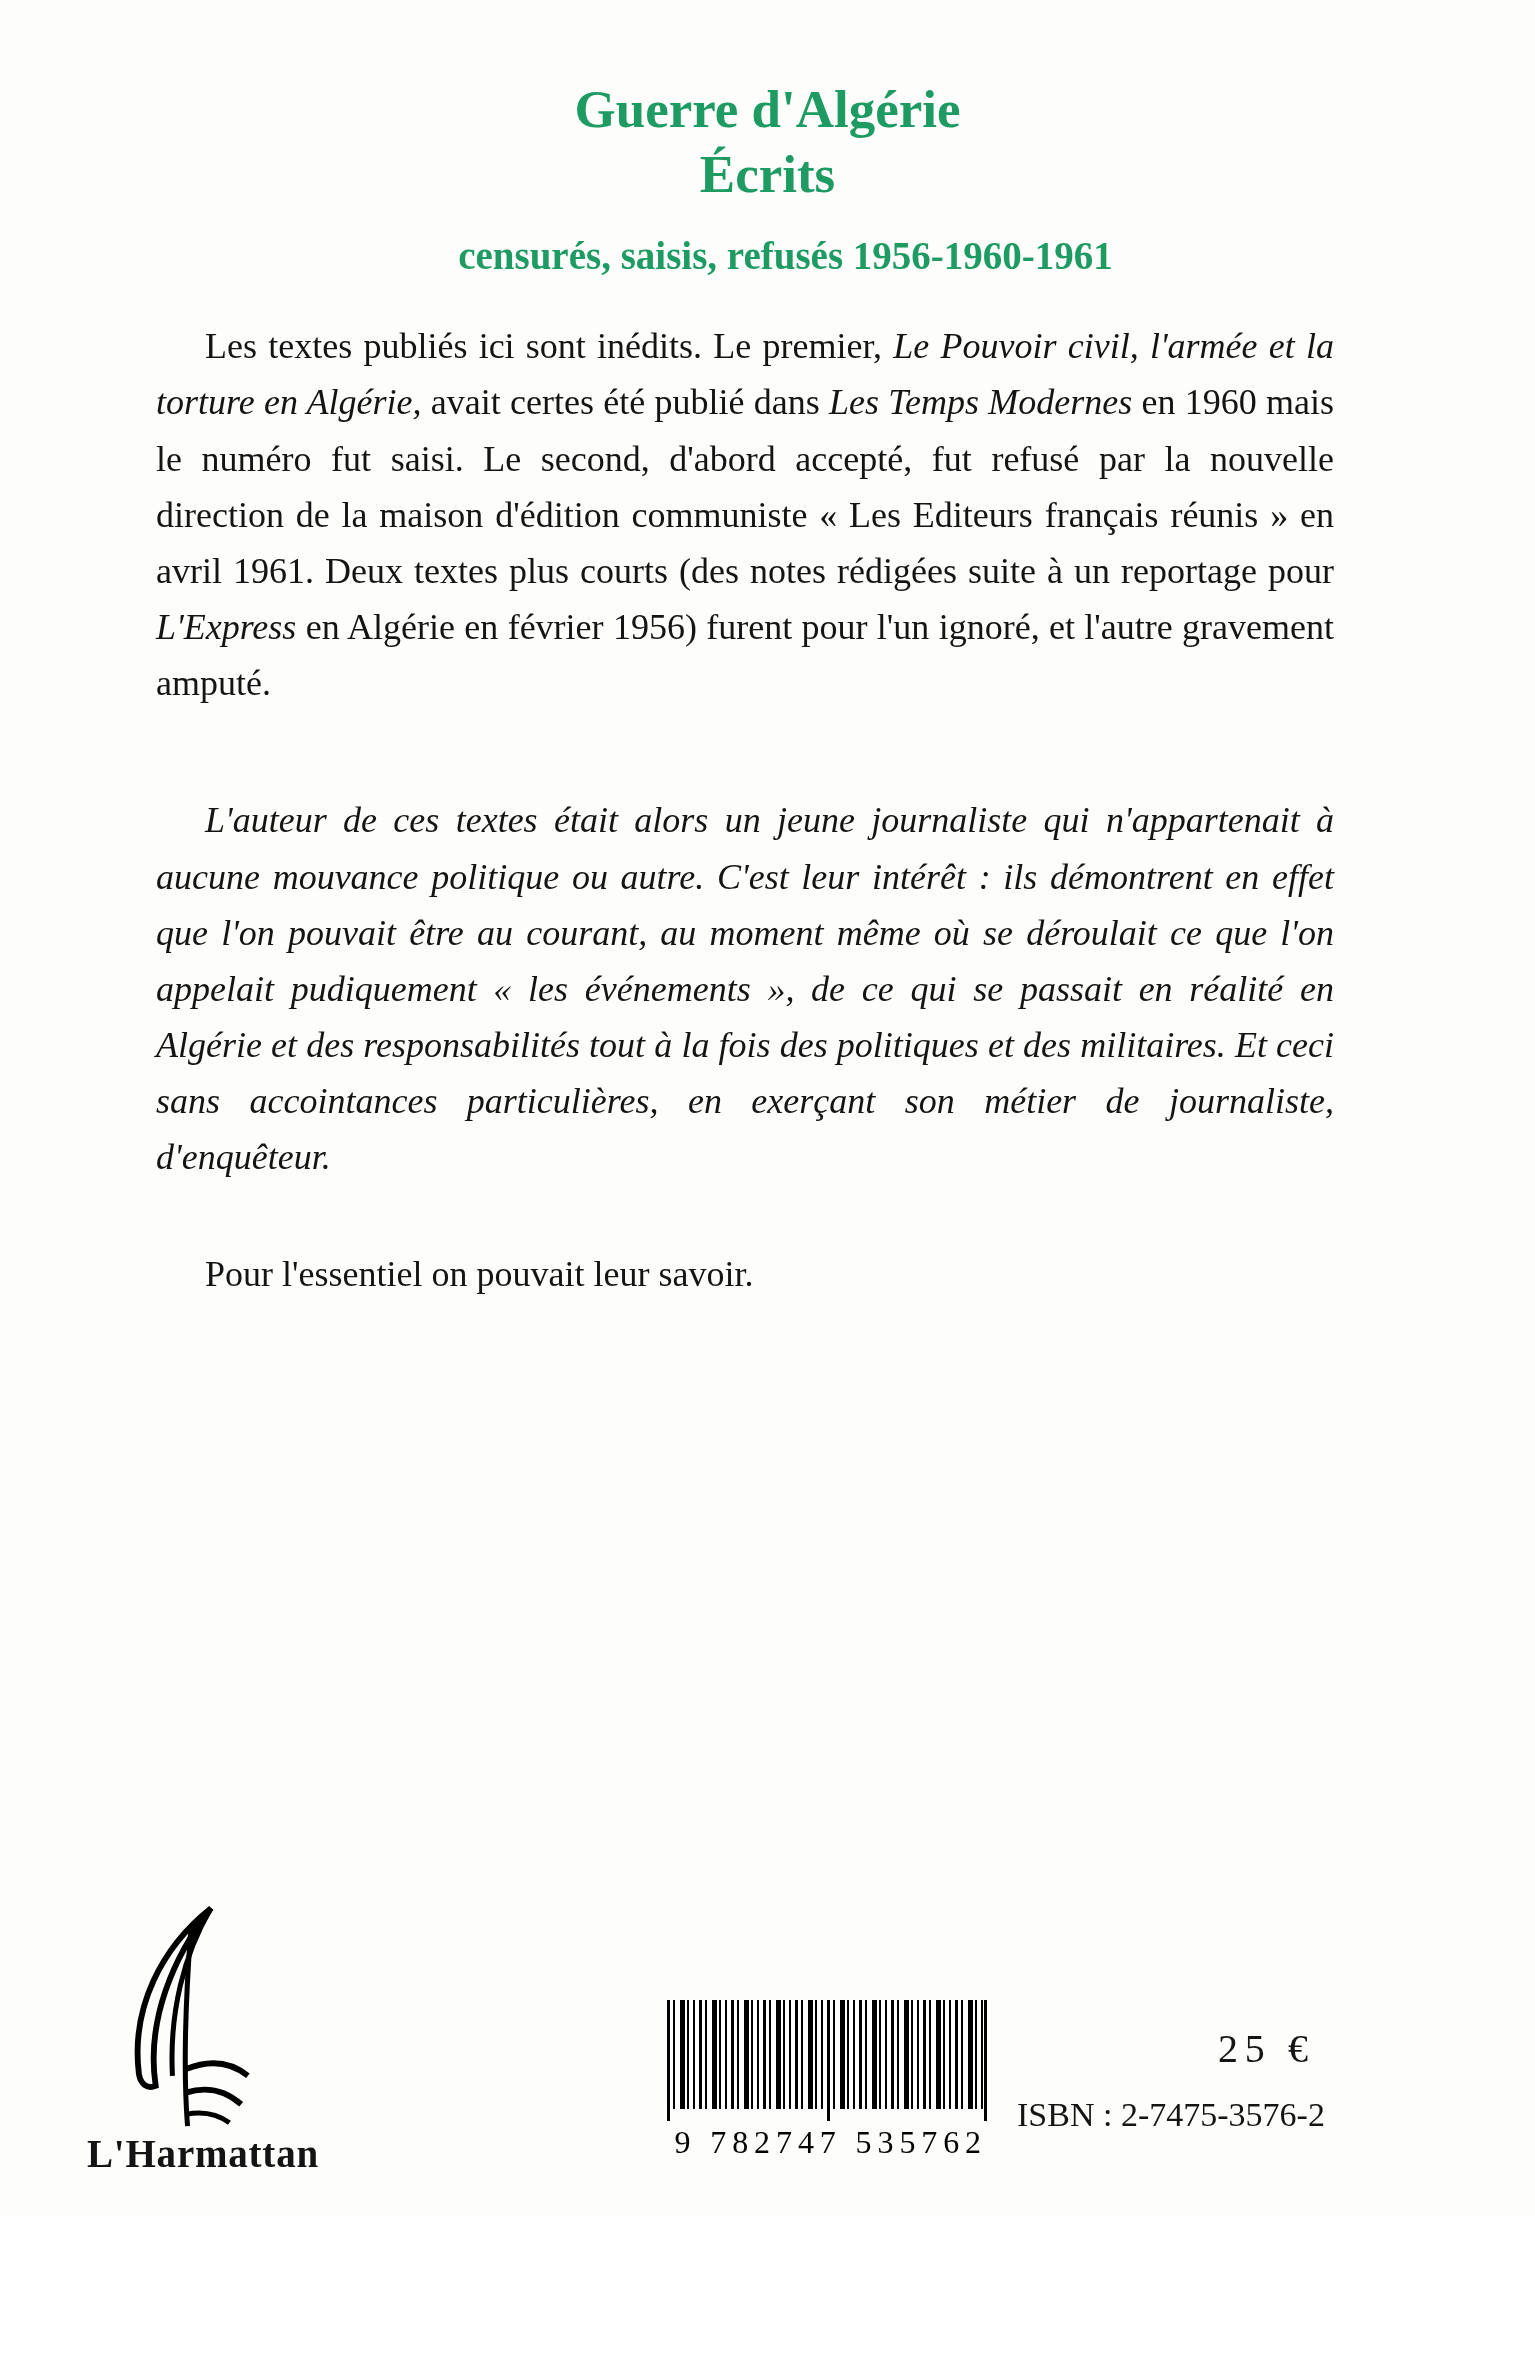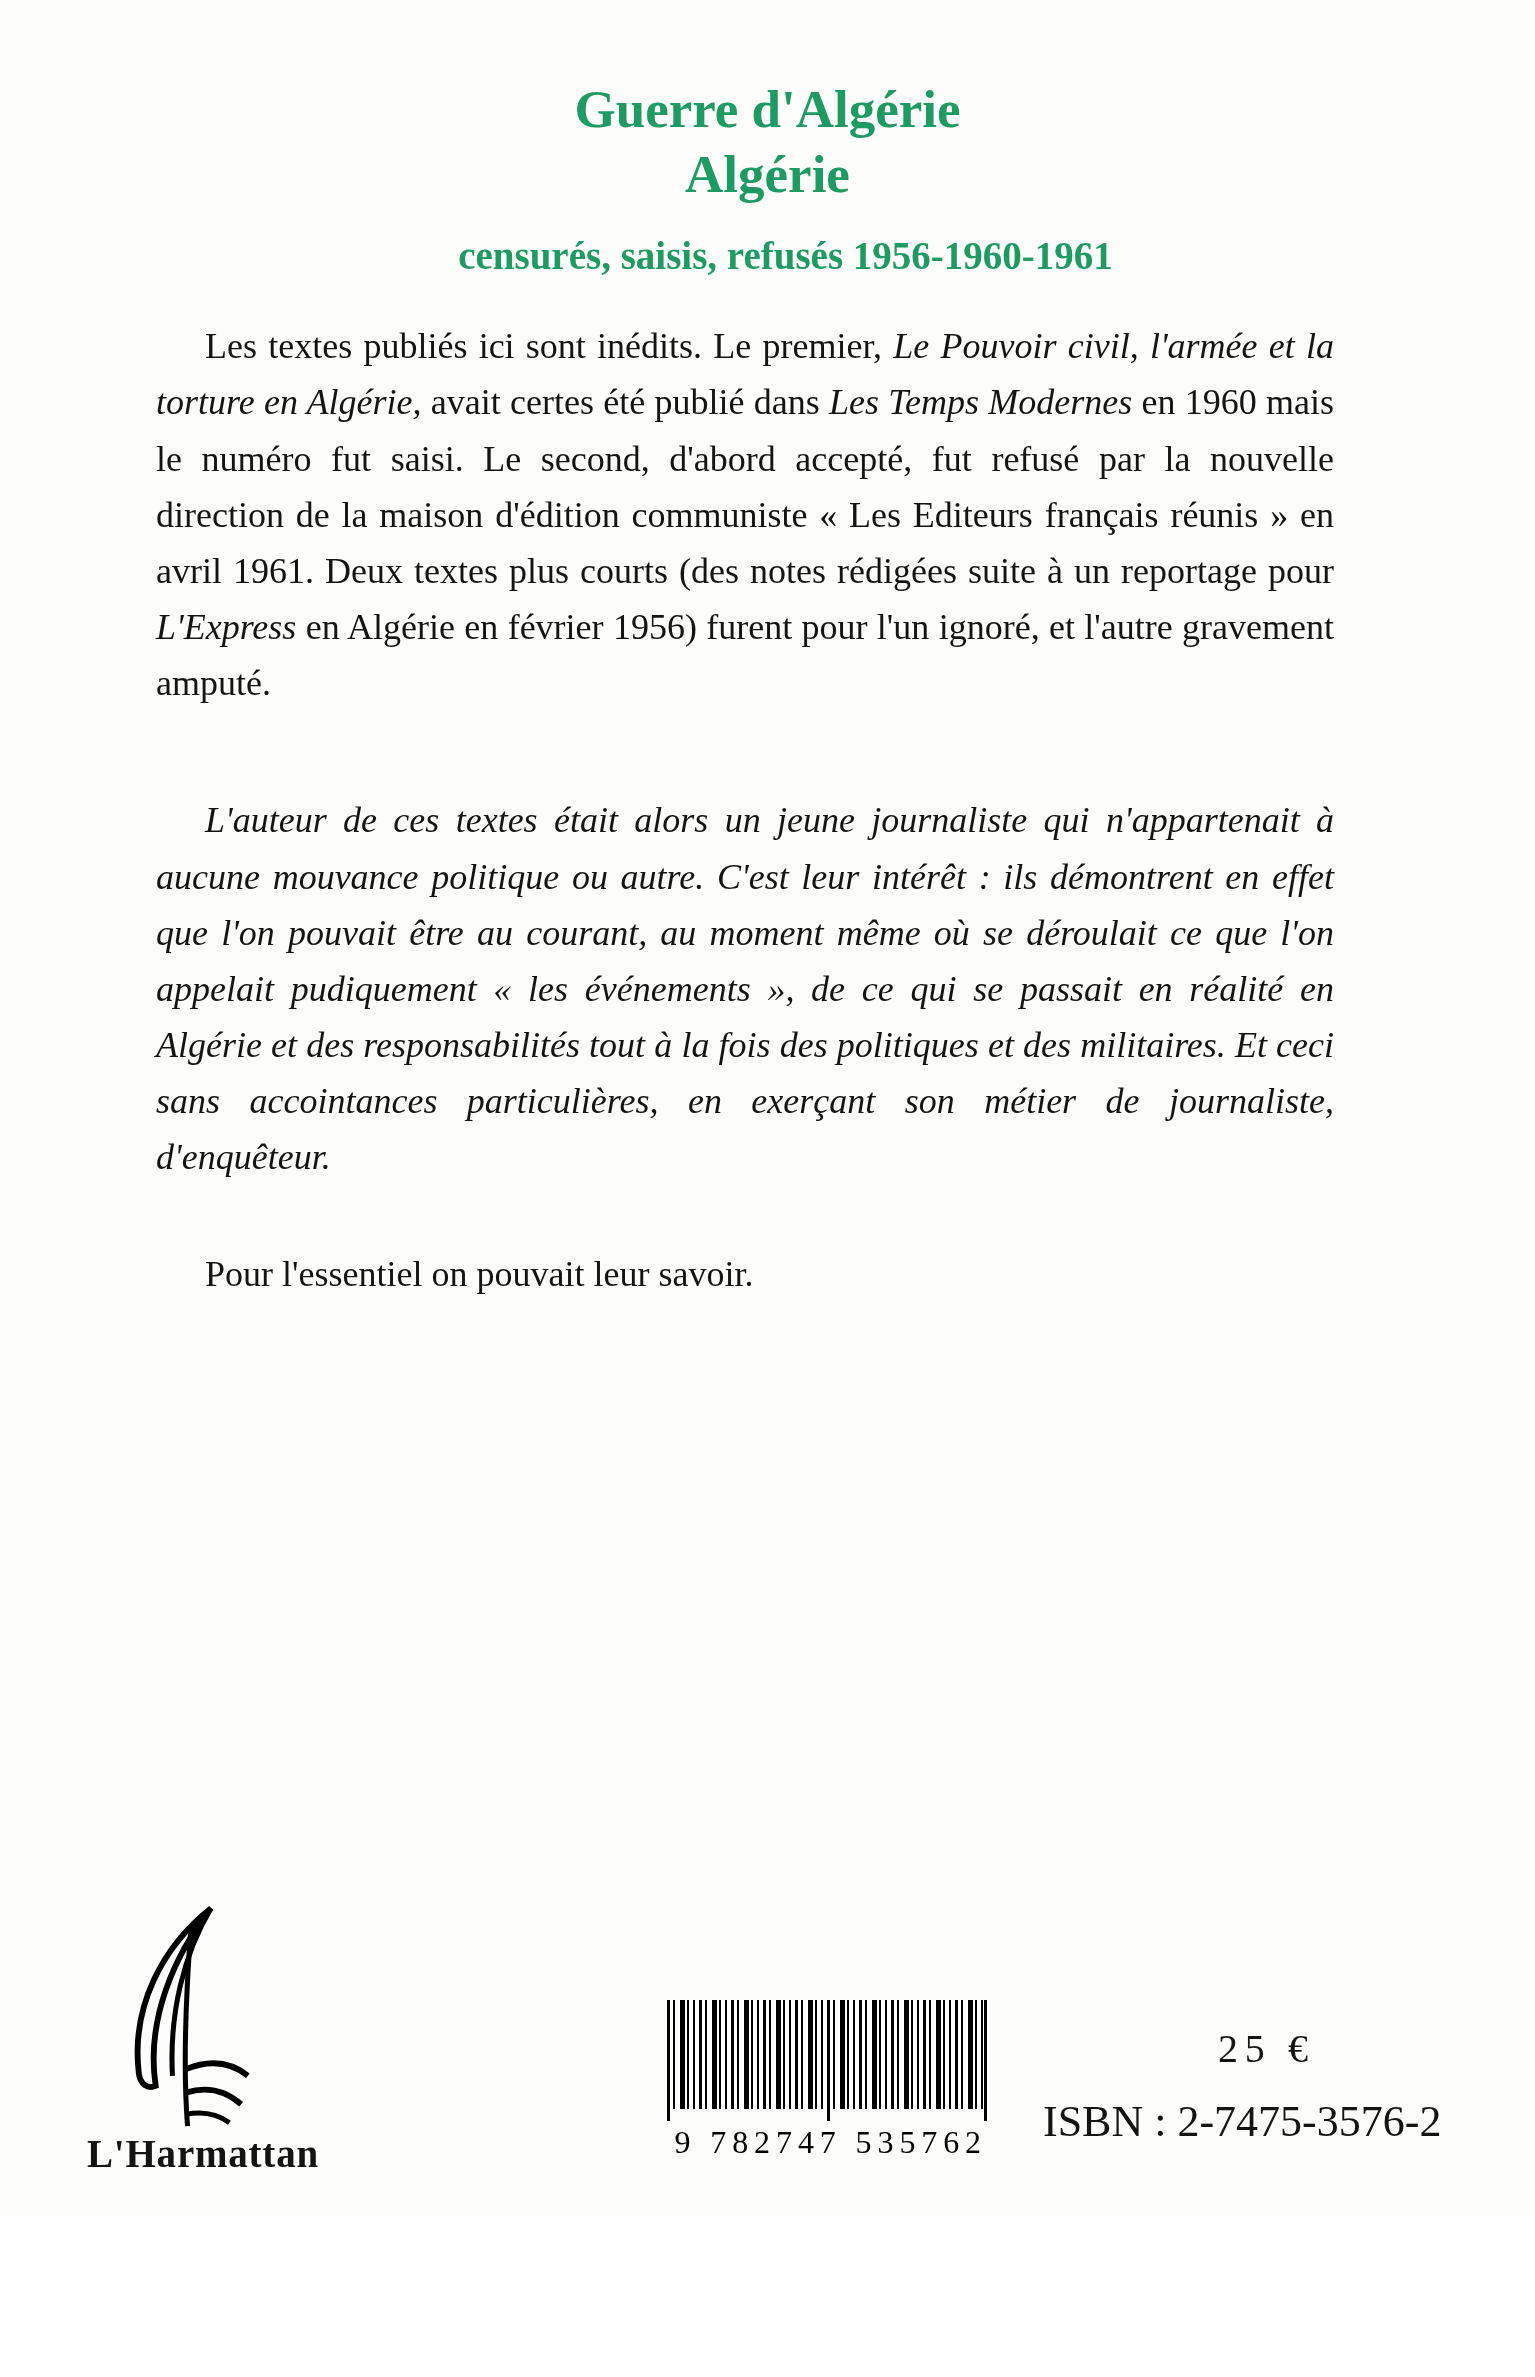--- a/index.html
+++ b/index.html
@@ -25,31 +25,31 @@
   .bars{position:relative;height:109px;background:repeating-linear-gradient(90deg,
       #000 0 3.4px,#fff 3.4px 5.9px,#000 5.9px 7.6px,#fff 7.6px 12.6px,
       #000 12.6px 17.6px,#fff 17.6px 20px,#000 20px 22px,#fff 22px 26px,
       #000 26px 28px,#fff 28px 32px);}
   .bars:before,.bars:after{content:"";position:absolute;top:0;width:3.4px;height:128px;background:#000;}
   .bars:before{left:0;}
   .bars:after{right:0;}
   .guard-mid{position:absolute;left:50%;top:0;width:3.4px;height:128px;background:#000;}
   .digits{margin-top:12px;font-family:Liberation Serif, serif;font-size:32px;letter-spacing:5.9px;text-align:right;color:#000;background:#fdfdfb;position:relative;padding-top:3.4px;}
   .price{position:absolute;left:1218px;top:2025px;font-size:40px;letter-spacing:6.7px;}
-  .isbn{position:absolute;left:1043px;top:2096px;font-size:44px;}
+  .isbn{position:absolute;left:1017px;top:2096px;font-size:34px;}
   .collection{position:absolute;left:153px;top:2186px;font-family:"Liberation Sans",sans-serif;font-size:41px;color:#0a0a0a;}
 </style>
 </head>
 <body>
 
 <div class="page">
 
   <div class="title-block">
     <div class="title-line">Guerre d'Algérie</div>
-    <div class="title-line">Algérie</div>
+    <div class="title-line">Écrits</div>
     <div class="subtitle">censurés, saisis, refusés 1956-1960-1961</div>
   </div>
 
   <div class="text-block">
     <p class="para-1"><span>Les textes publiés ici sont inédits. Le premier, </span><span class="it">Le Pouvoir civil, l'armée et la torture en Algérie,</span><span> avait certes été publié dans </span><span class="it">Les Temps Modernes</span><span> en 1960 mais le numéro fut saisi. Le second, d'abord accepté, fut refusé par la nouvelle direction de la maison d'édition communiste « Les Editeurs français réunis » en avril 1961. Deux textes plus courts (des notes rédigées suite à un reportage pour </span><span class="it">L'Express</span><span> en Algérie en février 1956) furent pour l'un ignoré, et l'autre gravement amputé.</span></p>
     <p class="para-2"><span class="it">L'auteur de ces textes était alors un jeune journaliste qui n'appartenait à aucune mouvance politique ou autre. C'est leur intérêt : ils démontrent en effet que l'on pouvait être au courant, au moment même où se déroulait ce que l'on appelait pudiquement « les événements », de ce qui se passait en réalité en Algérie et des responsabilités tout à la fois des politiques et des militaires. Et ceci sans accointances particulières, en exerçant son métier de journaliste, d'enquêteur.</span></p>
     <p class="para-3"><span>Pour l'essentiel on pouvait leur savoir.</span></p>
   </div>
 
   <div class="logo-wrap">

